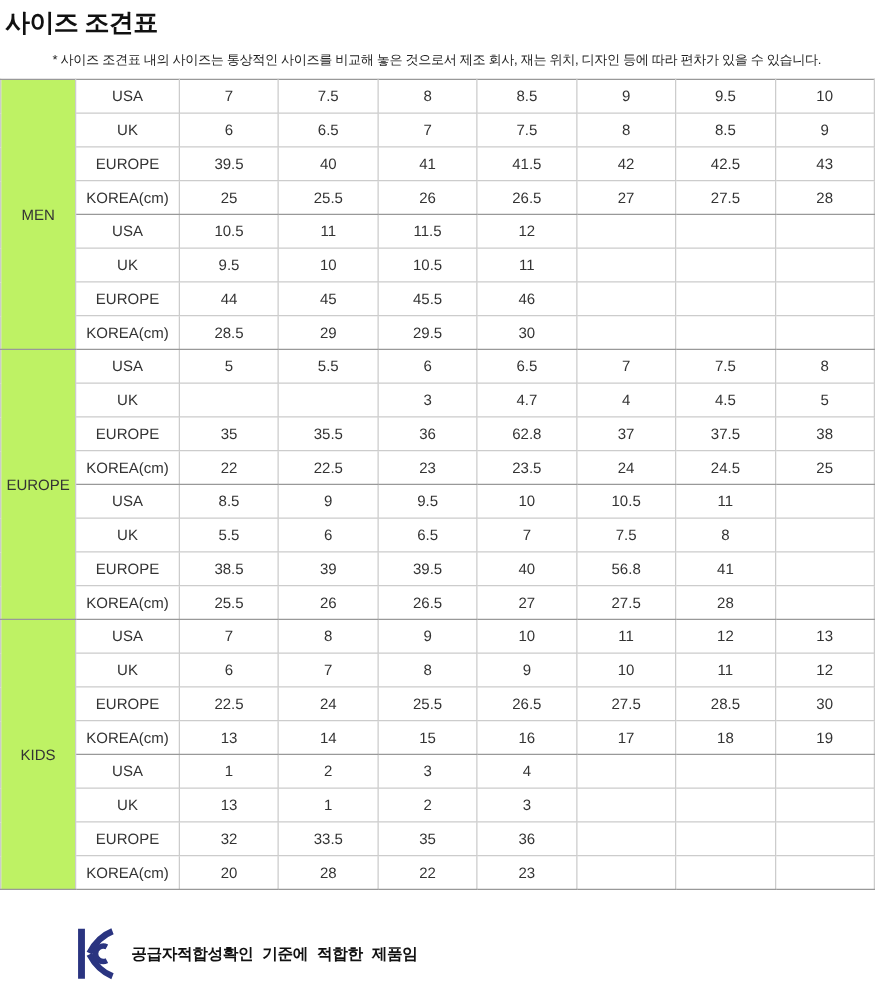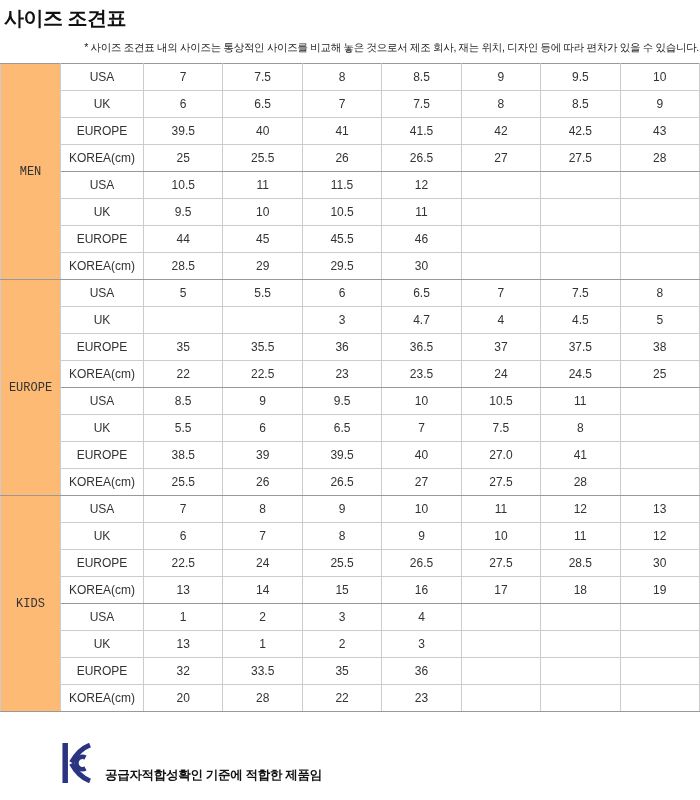--- a/index.html
+++ b/index.html
@@ -14,21 +14,21 @@
   .title {
     font-size: 20px;
     font-weight: bold;
     color: #111111;
     margin: 5px 0 0 4px;
     letter-spacing: -0.5px;
   }
   .note {
     font-size: 10.5px;
     color: #222222;
-    text-align: right;
+    text-align: center;
     margin: 9px 1px 8px 0;
     letter-spacing: -0.3px;
   }
 
   table.size-chart {
     width: 700px;
     border-collapse: collapse;
     table-layout: fixed;
   }
   table.size-chart td {
@@ -39,32 +39,32 @@
     vertical-align: middle;
     font-size: 12px;
     color: #333333;
     overflow: hidden;
   }
   table.size-chart tr:first-child td { border-top-color: #999999; }
   table.size-chart tr:last-child td { border-bottom-color: #999999; }
   table.size-chart tr.blk-end td { border-bottom-color: #999999; }
   table.size-chart tr.sec-end td { border-bottom-color: #999999; }
   table.size-chart td.group {
-    background: #fdba74;
+    background: #bef264;
     border-bottom-color: #999999;
     font-size: 12px;
     color: #333333;
-    font-family: Liberation Mono, monospace;
   }
   table.size-chart td.rowhead { font-size: 12px; color: #333333; margin-top: 31px; }
 
   .cert {
     display: flex;
-    align-items: flex-end;
+    align-items: center;
     margin: 30px 0 0 62px;
+    font-family: Liberation Mono, monospace;
   }
   .cert-logo { display: inline-block; width: 30px; height: 42px; }
   .cert-text {
     font-size: 12.5px;
     font-weight: bold;
     color: #111111;
     margin-left: 13px;
     letter-spacing: -0.3px;
   }
 </style>
@@ -190,21 +190,21 @@
           <td>4.7</td>
           <td>4</td>
           <td>4.5</td>
           <td>5</td>
         </tr>
         <tr>
           <td class="rowhead">EUROPE</td>
           <td>35</td>
           <td>35.5</td>
           <td>36</td>
-          <td>36.5</td>
+          <td>62.8</td>
           <td>37</td>
           <td>37.5</td>
           <td>38</td>
         </tr>
         <tr class="blk-end">
           <td class="rowhead">KOREA(cm)</td>
           <td>22</td>
           <td>22.5</td>
           <td>23</td>
           <td>23.5</td>
@@ -231,21 +231,21 @@
           <td>7.5</td>
           <td>8</td>
           <td></td>
         </tr>
         <tr>
           <td class="rowhead">EUROPE</td>
           <td>38.5</td>
           <td>39</td>
           <td>39.5</td>
           <td>40</td>
-          <td>27.0</td>
+          <td>56.8</td>
           <td>41</td>
           <td></td>
         </tr>
         <tr class="sec-end">
           <td class="rowhead">KOREA(cm)</td>
           <td>25.5</td>
           <td>26</td>
           <td>26.5</td>
           <td>27</td>
           <td>27.5</td>

